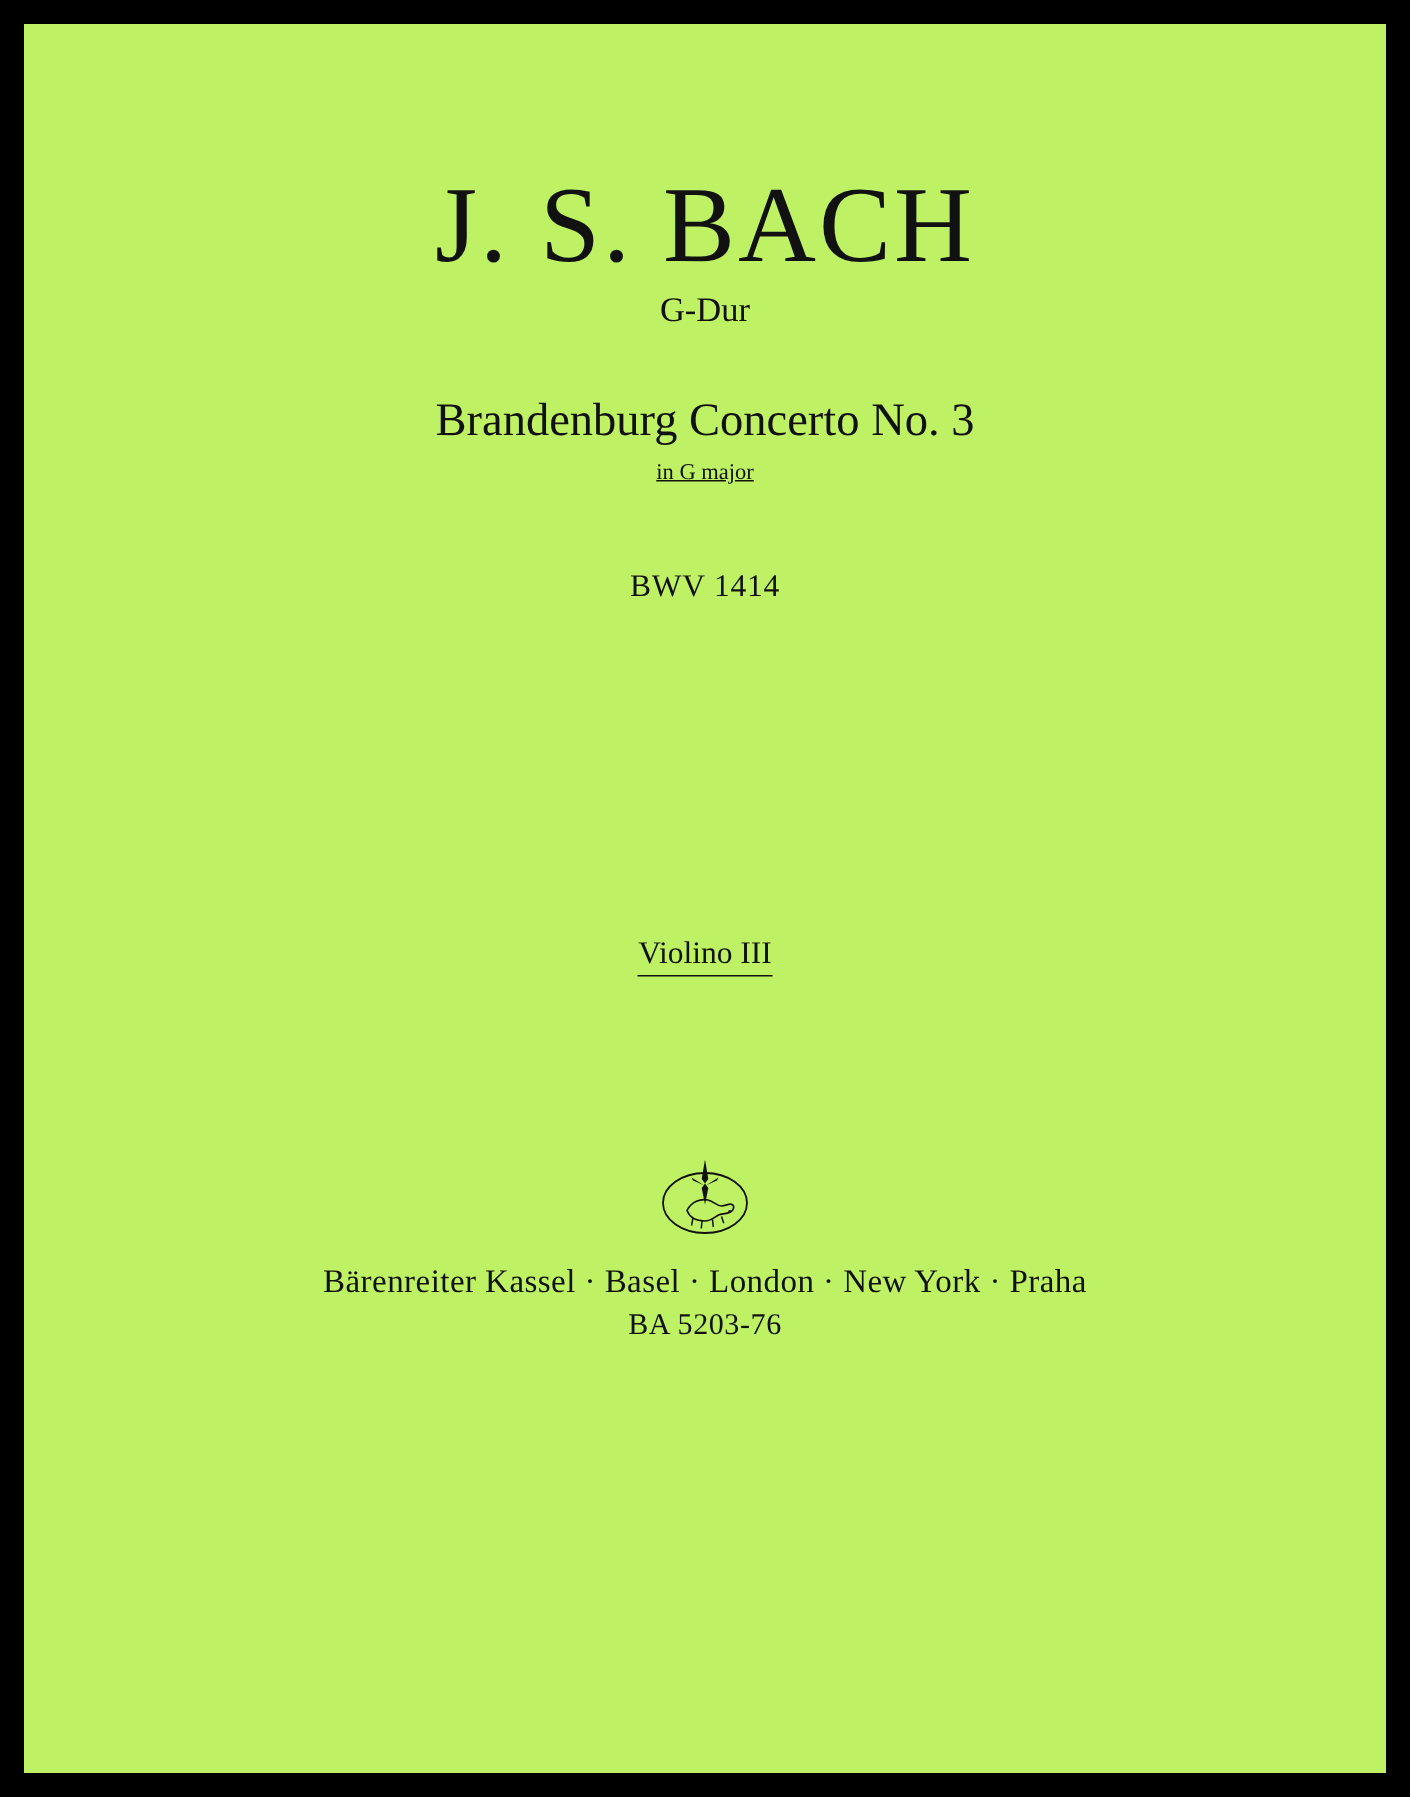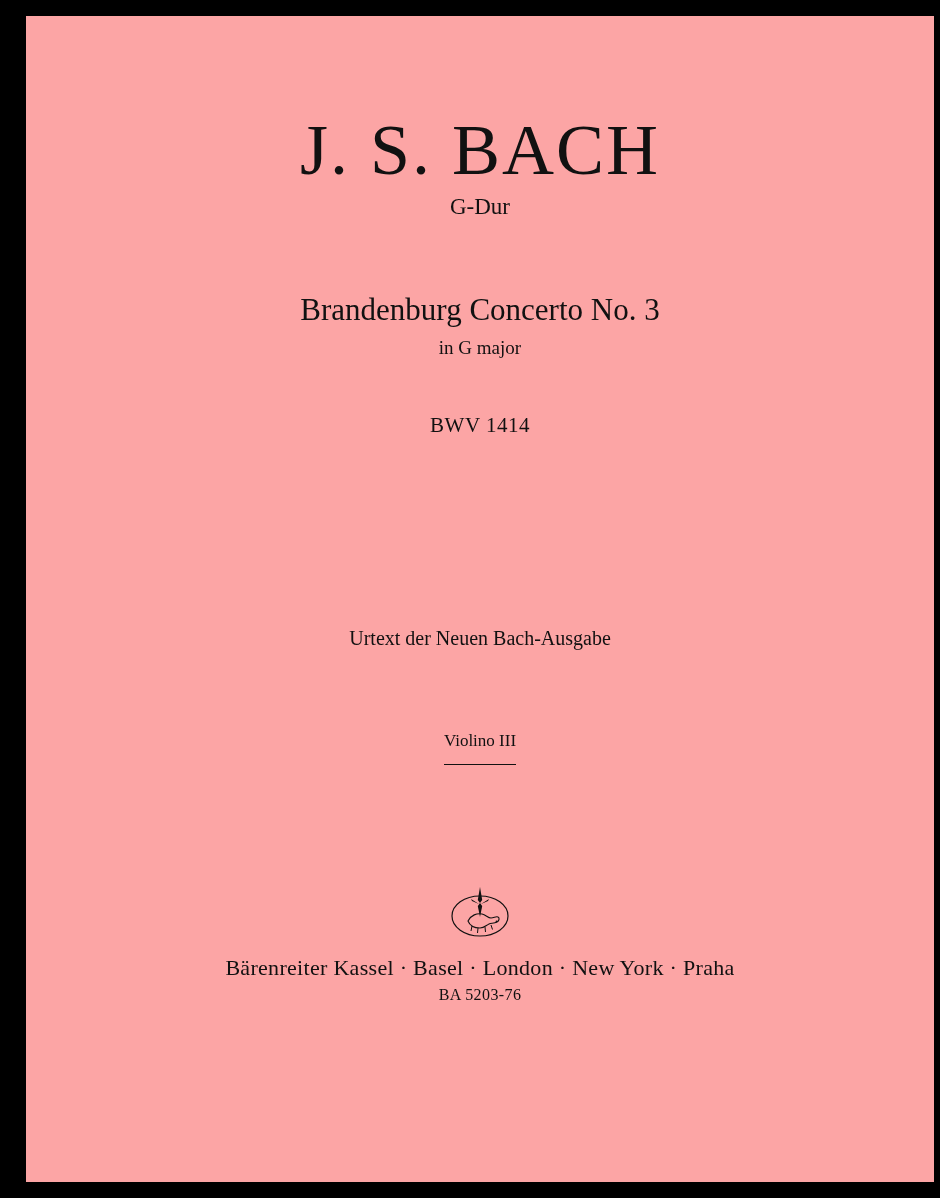--- a/index.html
+++ b/index.html
@@ -8,25 +8,25 @@
     background: #000000;
   }
   body {
     width: 940px;
     height: 1198px;
     overflow: hidden;
     font-family: "Liberation Serif", serif;
   }
   .page {
     position: absolute;
-    left: 26px;
+    left: 16px;
     top: 16px;
     width: 908px;
     height: 1166px;
-    background: #fca5a5;
+    background: #bef264;
     box-sizing: border-box;
   }
   .inner {
     position: relative;
     width: 100%;
     height: 100%;
     display: flex;
     flex-direction: column;
     align-items: center;
   }
@@ -43,65 +43,66 @@
     font-size: 31px;
     color: #111111;
     line-height: 1.15;
   }
   .subtitle-de {
     margin-top: 8px;
     font-size: 23px;
     color: #111111;
   }
   .title-en {
-    margin-top: 72px;
+    margin-top: 42px;
     font-size: 31px;
     color: #111111;
     line-height: 1.15;
   }
   .subtitle-en {
     margin-top: 9px;
-    font-size: 19px;
+    font-size: 15px;
     color: #111111;
+    text-decoration: underline;
   }
   .catalog {
     margin-top: 54px;
     font-size: 21px;
     letter-spacing: 0.5px;
     color: #111111;
   }
   .urtext {
     margin-top: 188px;
     font-size: 20px;
     line-height: 1.28;
     text-align: center;
     color: #111111;
   }
   .part {
-    margin-top: 80px;
-    font-size: 17px;
+    margin-top: 32px;
+    font-size: 21px;
     color: #111111;
     border-bottom: 1.5px solid #111111;
-    padding-bottom: 12px;
+    padding-bottom: 2px;
     line-height: 1.2;
   }
   .logo {
     margin-top: 118px;
     width: 74px;
     height: 58px;
   }
   .publisher {
     margin-top: 14px;
     font-size: 22px;
     color: #111111;
     letter-spacing: 0.3px;
   }
   .platenum {
     margin-top: 5px;
-    font-size: 16px;
+    font-size: 20px;
     color: #111111;
     letter-spacing: 0.4px;
     text-align: center;
   }
 </style>
 </head>
 <body>
 
 <div class="page">
   <div class="inner">
@@ -109,21 +110,20 @@
     <div class="composer">J. S. BACH</div>
 
     <div class="subtitle-de">G-Dur</div>
 
     <div class="title-en">Brandenburg Concerto No. 3</div>
     <div class="subtitle-en">in G major</div>
 
     <div class="catalog">BWV 1414</div>
 
     <div class="urtext">
-      <div>Urtext der Neuen Bach-Ausgabe</div>
     </div>
 
     <div class="part">Violino III</div>
 
     <div class="logo">
       <svg viewBox="0 0 74 58" width="74" height="58" xmlns="http://www.w3.org/2000/svg">
         <ellipse cx="37" cy="33" rx="28" ry="20" fill="none" stroke="#111111" stroke-width="1.2"></ellipse>
         <path d="M37 4 L39.2 17 L37 20 L34.8 17 Z" fill="#111111"></path>
         <path d="M37 20 L39.2 23 L37 34 L34.8 23 Z" fill="#111111"></path>
         <path d="M28 16 L36 21 L37 21.5 L29 18 Z" fill="#111111"></path>

